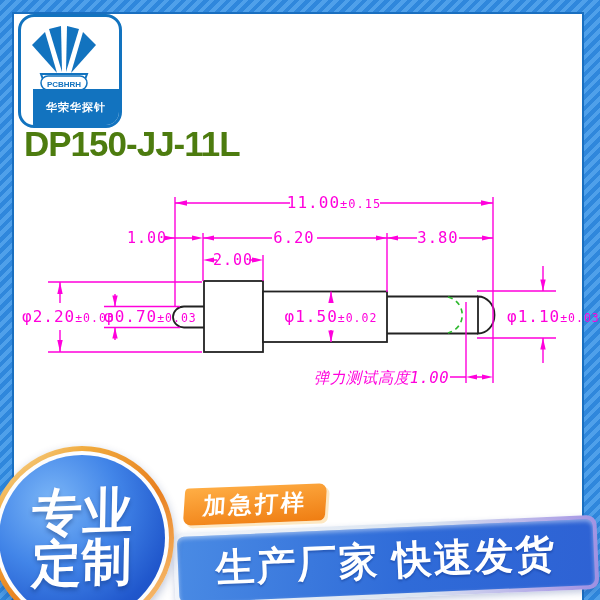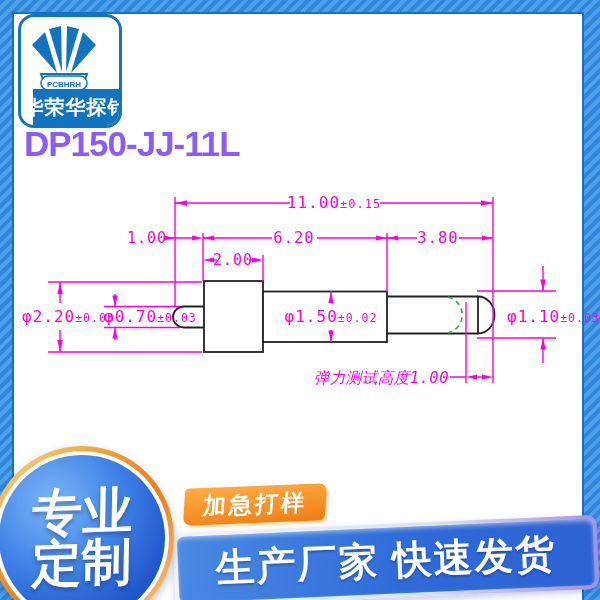--- a/index.html
+++ b/index.html
@@ -14,26 +14,26 @@
   }
   
   .logo{
     position:absolute;left:18px;top:14px;width:104px;height:114px;z-index:7;
     background:#fff;border:3px solid #1273BF;border-radius:16px;box-sizing:border-box;
     overflow:hidden;
   }
   .logo-band{
     position:absolute;left:12px;right:0;bottom:0;height:36px;background:#1273BF;
     display:flex;align-items:center;justify-content:center;
-    color:#fff;font-size:20px;font-weight:bold;letter-spacing:1px;white-space:nowrap;
+    color:#fff;font-size:11px;font-weight:bold;letter-spacing:1px;white-space:nowrap;
   }
   
   .title{
     position:absolute;left:24px;top:124px;z-index:3;
-    font-size:35px;font-weight:bold;color:#8b5cf6;letter-spacing:-1px;
+    font-size:35px;font-weight:bold;color:#4d7c0f;letter-spacing:-1px;
   }
   
   svg.drawing{position:absolute;left:0;top:0;z-index:2;pointer-events:none;}
   .dimtxt{font-family:"DejaVu Sans Mono","Liberation Mono",monospace;letter-spacing:1px;}
   
   .bar-outer{
     position:absolute;left:174px;top:524px;width:424px;height:74px;z-index:4;
     transform:rotate(-2.5deg);border-radius:10px;padding:4px;box-sizing:border-box;
     background:linear-gradient(100deg,#f2f5fa 0%,#d9e3f0 60%,#ac9fe6 92%,#9c8fe2 100%);
     box-shadow:0 3px 6px rgba(30,60,140,.25);

